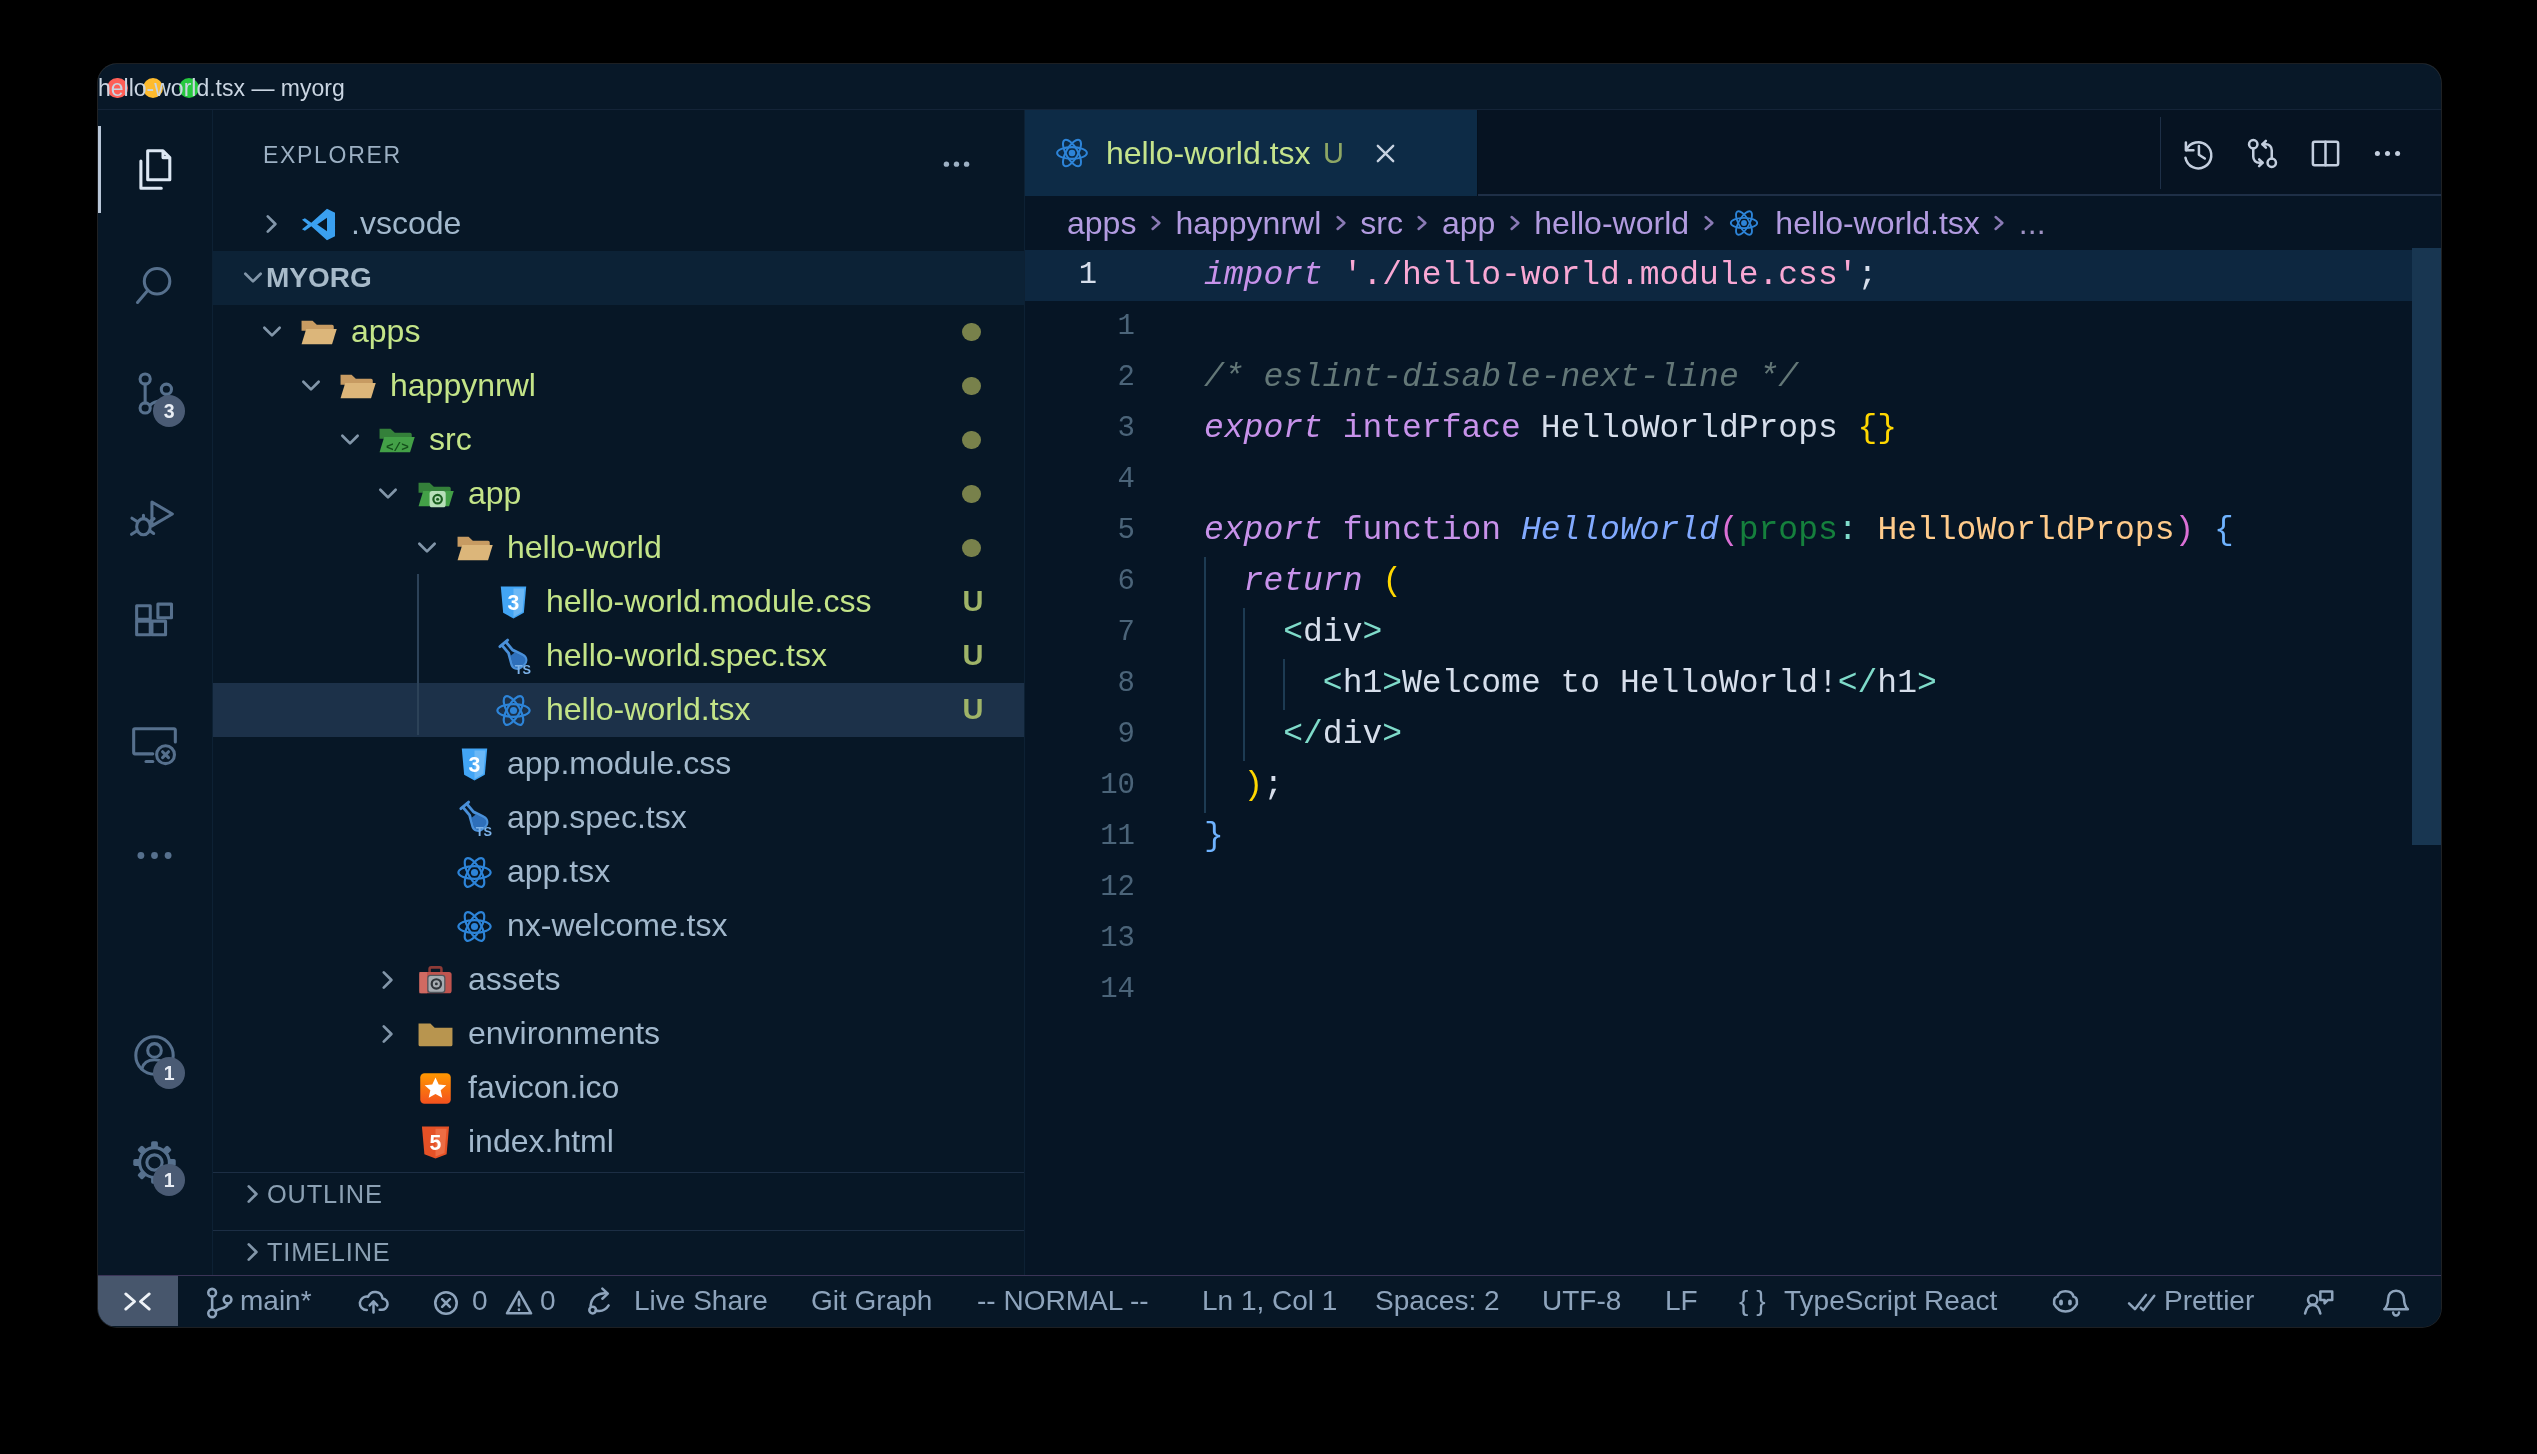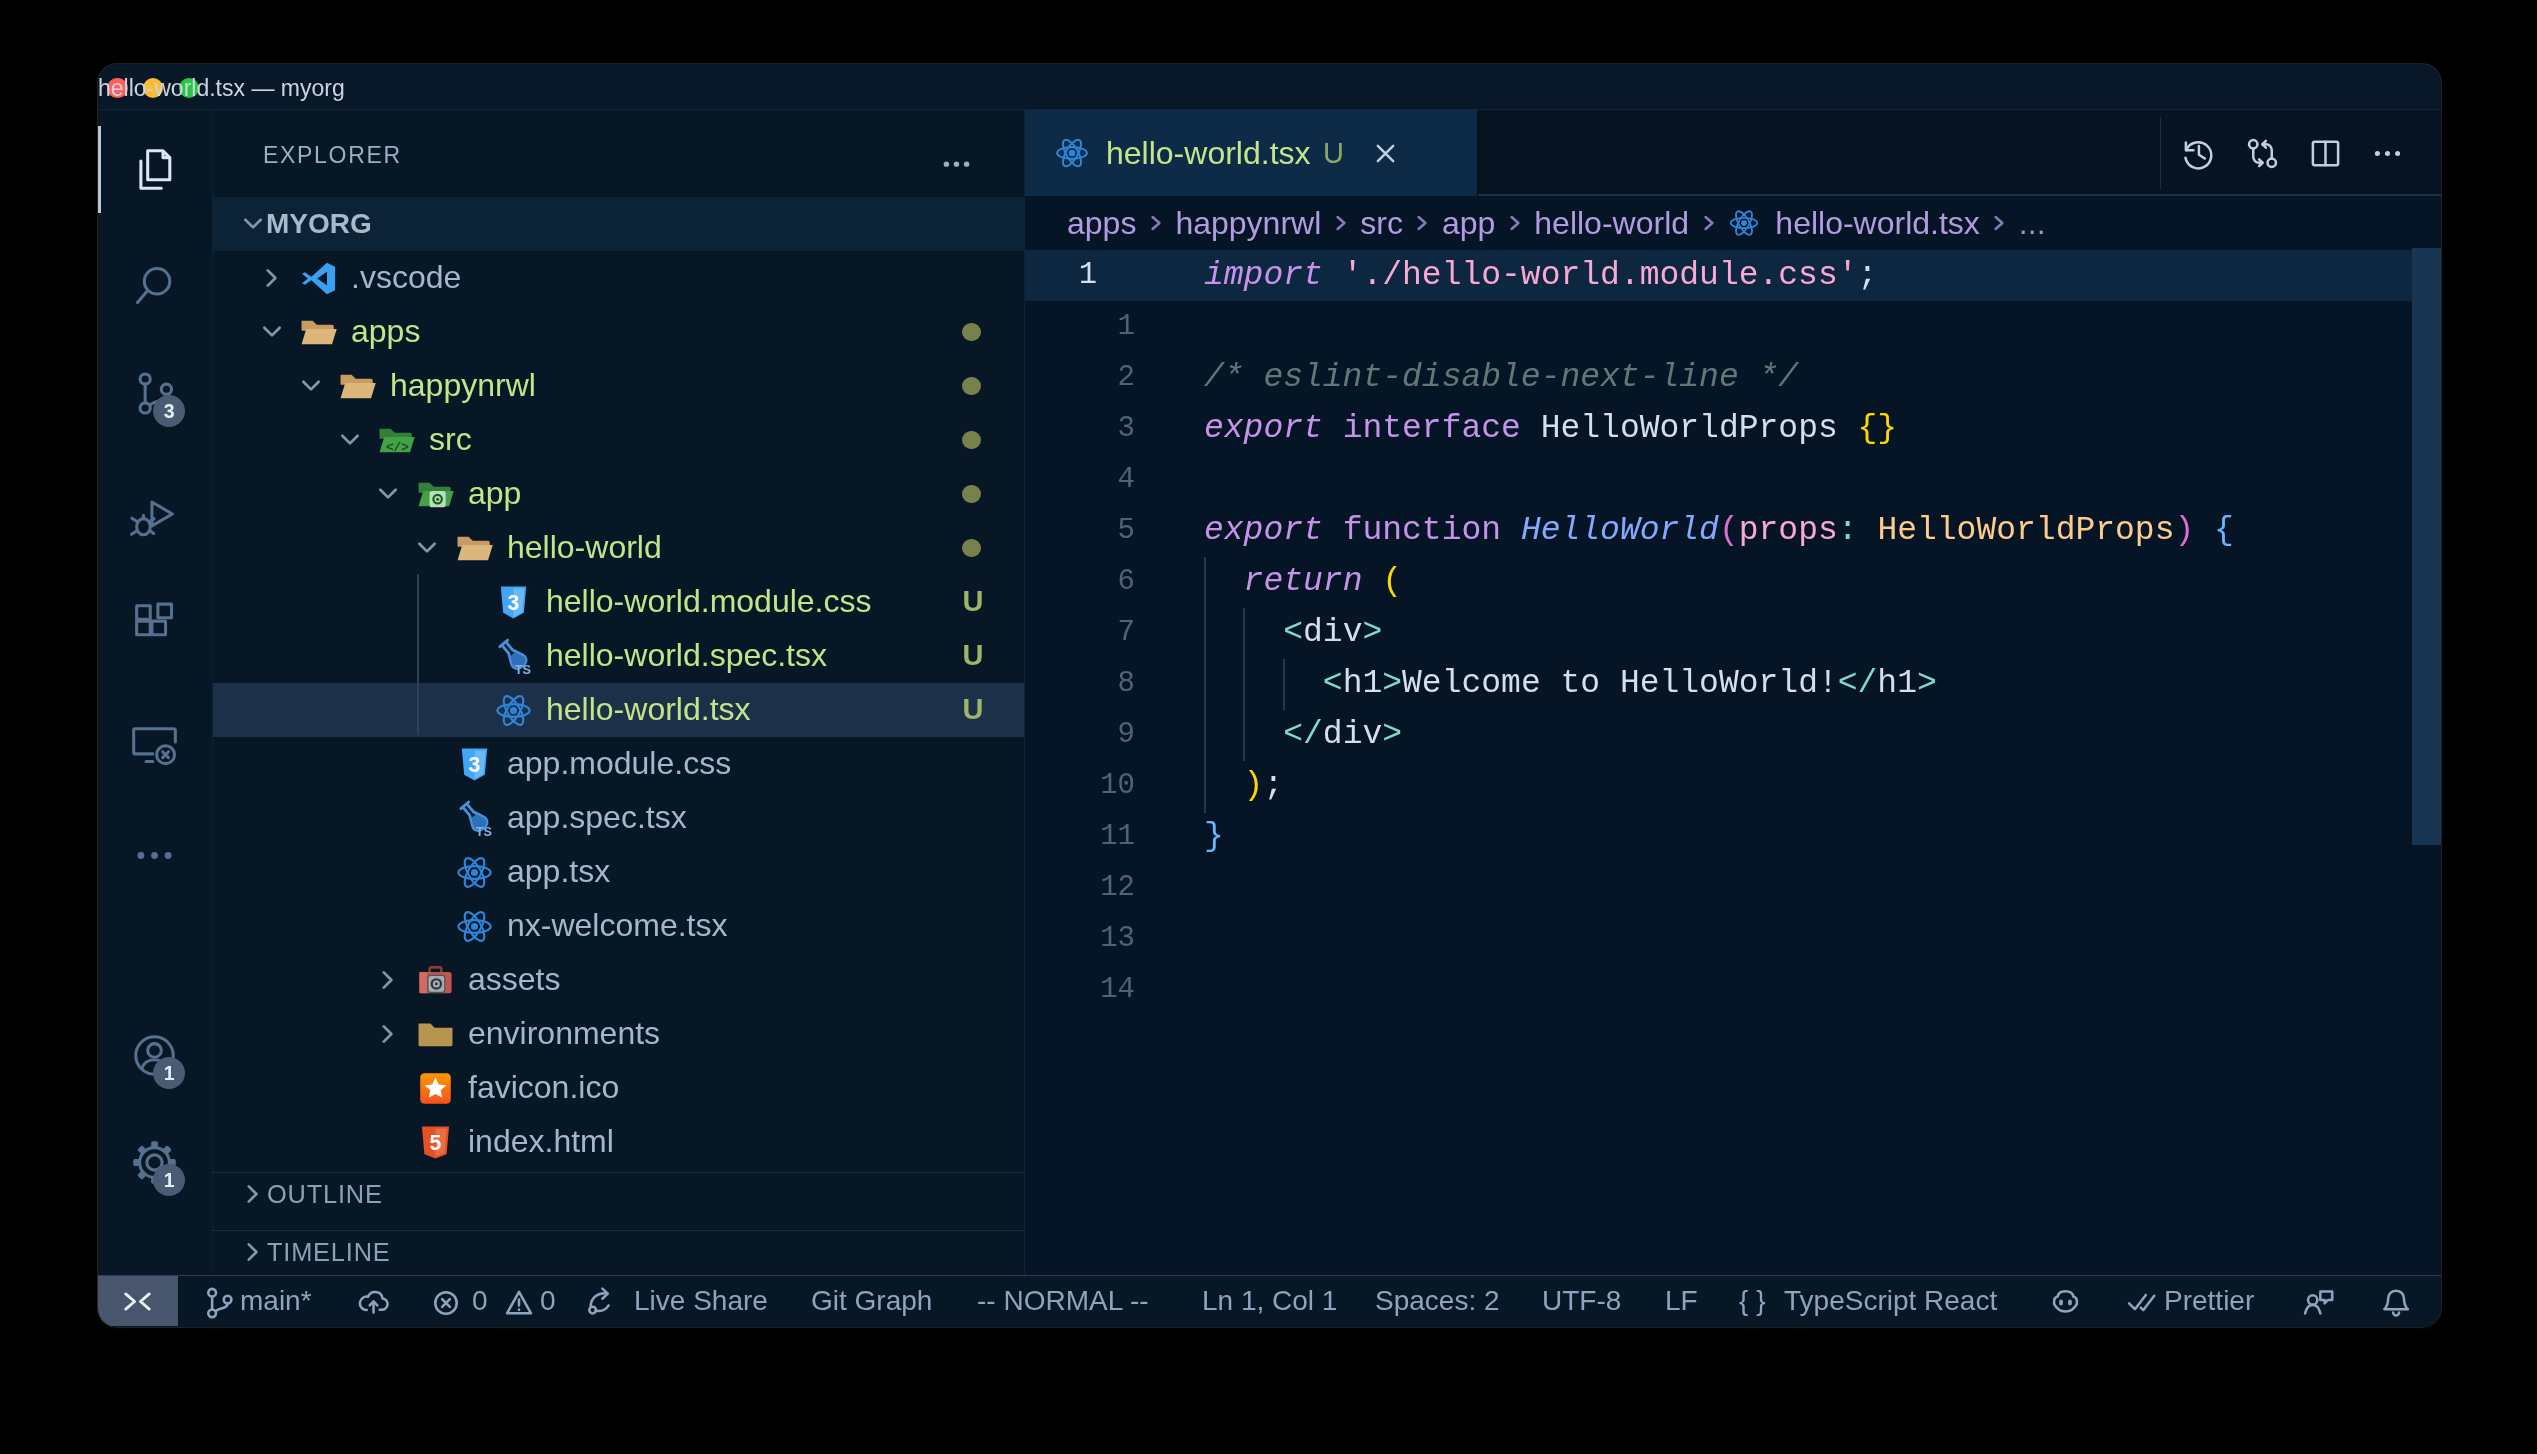--- a/index.html
+++ b/index.html
@@ -68,21 +68,21 @@
 .kwu{color:#c792ea}
 .fn{color:#82aaff;font-style:italic}
 .str{color:#f9a8d4}
 .typ{color:#ffcb8b}
 .teal{color:#7fdbca}
 .w{color:#d6deeb}
 .cm{color:#637777;font-style:italic}
 .gold{color:#ffd700}
 .pink{color:#da70d6}
 .blu{color:#6fb3ff}
-.par{color:#f9a8d4}
+.par{color:#15803d}
 .ig{position:absolute;width:1.7px;background:#1d3b53}
 .sthumb{position:absolute;right:0;top:138px;width:29px;height:597px;background:#183651}
 
 .sbi{position:absolute;top:0;height:50px;line-height:50px;white-space:nowrap}
 .sbi svg{vertical-align:middle}
 .sst{stroke:#8ea4bc;stroke-width:3;fill:none;stroke-linecap:round;stroke-linejoin:round}
 .rembox{position:absolute;left:0;top:0;width:80px;height:50px;background:#47566c}
 </style>
 </head>
 <body>
@@ -179,34 +179,34 @@
     <div class="sidebar" id="sidebar">
       <div class="expl-title">EXPLORER</div>
       <div class="edots"><svg width="37" height="37" viewBox="0 0 44 44">
             <g fill="#9cb0c3">
               <circle cx="10" cy="24" r="3.2"></circle>
               <circle cx="22" cy="24" r="3.2"></circle>
               <circle cx="34" cy="24" r="3.2"></circle>
             </g>
           </svg></div>
       <div class="tree">
+        <div class="trow">
+            <svg class="chev" style="left:42px" viewBox="0 0 40 40" width="34" height="34">
+              <path d="M15 11 L24 20 L15 29"></path>
+            </svg>
+            <span class="fic" style="left:86px"><svg viewBox="0 0 46 46" width="39" height="39">
+                <path fill="#3aa0f0" d="M33 4.5 L14.5 21 L7 15.5 L3.5 17.5 L10.5 23 L3.5 28.5 L7 30.5 L14.5 25 L33 41.5 L42.5 37 V9 Z M33 15 V31 L21.5 23 Z"></path>
+              </svg></span>
+            <span class="lbl" style="left:138px">.vscode</span>
+          </div>
         <div class="trow hdr">
             <svg class="chev" style="left:23px" viewBox="0 0 40 40" width="34" height="34">
               <path d="M11 15 L20 24 L29 15"></path>
             </svg>
             <span class="lbl" style="left:53px">MYORG</span>
-          </div>
-        <div class="trow">
-            <svg class="chev" style="left:42px" viewBox="0 0 40 40" width="34" height="34">
-              <path d="M15 11 L24 20 L15 29"></path>
-            </svg>
-            <span class="fic" style="left:86px"><svg viewBox="0 0 46 46" width="39" height="39">
-                <path fill="#3aa0f0" d="M33 4.5 L14.5 21 L7 15.5 L3.5 17.5 L10.5 23 L3.5 28.5 L7 30.5 L14.5 25 L33 41.5 L42.5 37 V9 Z M33 15 V31 L21.5 23 Z"></path>
-              </svg></span>
-            <span class="lbl" style="left:138px">.vscode</span>
           </div>
         <div class="trow">
             <svg class="chev" style="left:42px" viewBox="0 0 40 40" width="34" height="34">
               <path d="M11 15 L20 24 L29 15"></path>
             </svg>
             <span class="fic" style="left:86px"><svg viewBox="0 0 46 46" width="39" height="39">
                 <path fill="#c79b62" d="M3 9 h13 l5 5 h18 a2 2 0 0 1 2 2 v5 H3 Z"></path>
                 <path fill="#dcb67a" d="M8.5 19 h36 l-5.5 18 H3 Z"></path>
               </svg></span>
             <span class="lbl green" style="left:138px">apps</span>

